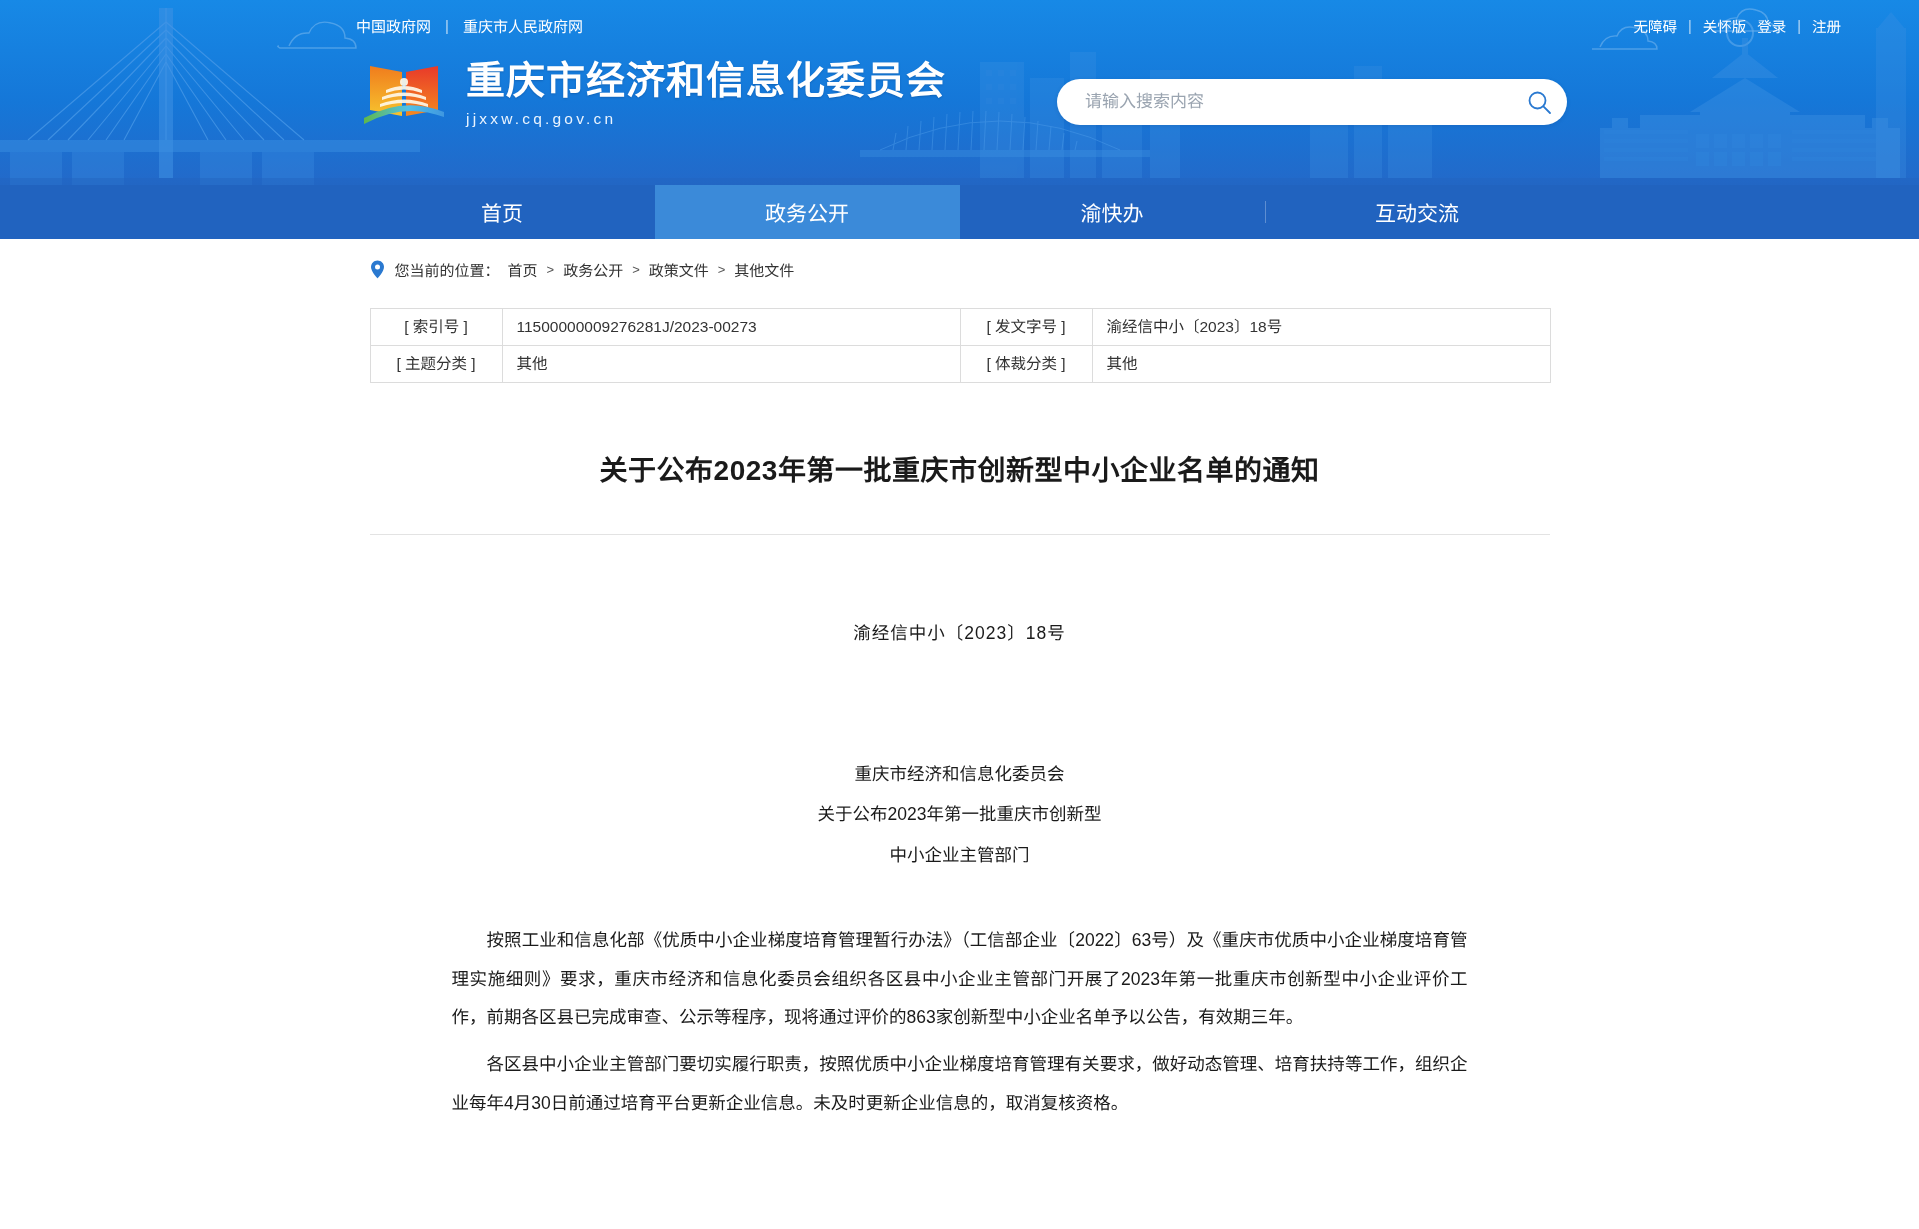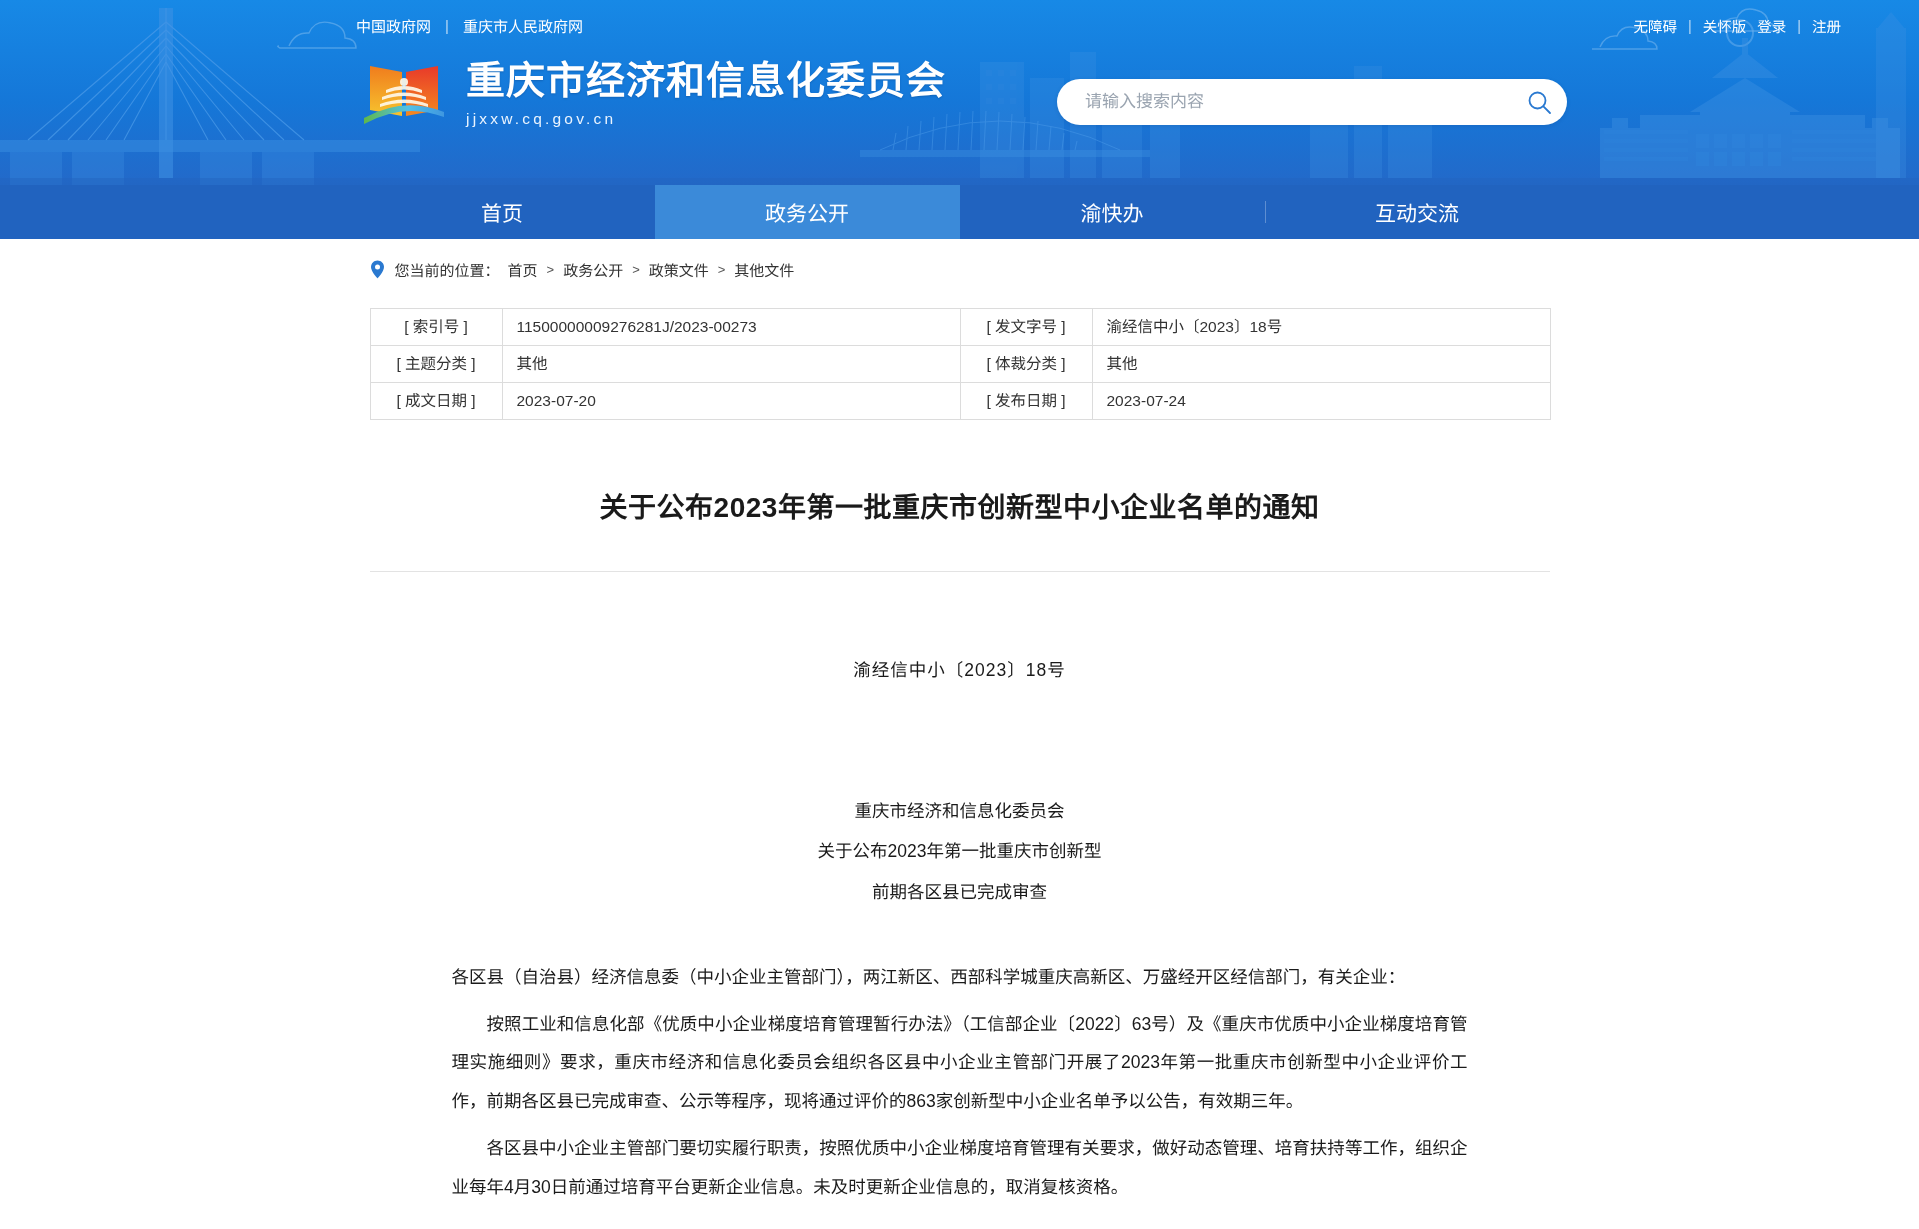--- a/index.html
+++ b/index.html
@@ -443,39 +443,32 @@
         <td class="meta-value">11500000009276281J/2023-00273</td>
         <td class="meta-label2">[ 发文字号 ]</td>
         <td class="meta-value2">渝经信中小〔2023〕18号</td>
       </tr>
       <tr>
         <td class="meta-label">[ 主题分类 ]</td>
         <td class="meta-value">其他</td>
         <td class="meta-label2">[ 体裁分类 ]</td>
         <td class="meta-value2">其他</td>
       </tr>
-      <tr>
-        <td class="meta-label">[ 成文日期 ]</td>
-        <td class="meta-value">2023-07-20</td>
-        <td class="meta-label2">[ 发布日期 ]</td>
-        <td class="meta-value2">2023-07-24</td>
-      </tr>
     </tbody>
   </table>
 
   <h1 class="doc-title">关于公布2023年第一批重庆市创新型中小企业名单的通知</h1>
 
   <div class="doc-body">
     <p class="doc-number">渝经信中小〔2023〕18号</p>
 
     <div class="spacer-lg"></div>
 
     <p class="doc-head-line">重庆市经济和信息化委员会</p>
     <p class="doc-head-line">关于公布2023年第一批重庆市创新型</p>
-    <p class="doc-head-line">前期各区县已完成审查</p>
+    <p class="doc-head-line">中小企业主管部门</p>
 
     <div class="spacer-md"></div>
 
-    <p class="doc-para">各区县（自治县）经济信息委（中小企业主管部门），两江新区、西部科学城重庆高新区、万盛经开区经信部门，有关企业：</p>
     <p class="doc-para indent">按照工业和信息化部《优质中小企业梯度培育管理暂行办法》（工信部企业〔2022〕63号）及《重庆市优质中小企业梯度培育管理实施细则》要求，重庆市经济和信息化委员会组织各区县中小企业主管部门开展了2023年第一批重庆市创新型中小企业评价工作，前期各区县已完成审查、公示等程序，现将通过评价的863家创新型中小企业名单予以公告，有效期三年。</p>
     <p class="doc-para indent">各区县中小企业主管部门要切实履行职责，按照优质中小企业梯度培育管理有关要求，做好动态管理、培育扶持等工作，组织企业每年4月30日前通过培育平台更新企业信息。未及时更新企业信息的，取消复核资格。</p>
   </div>
 </main>
 
 </body></html>

